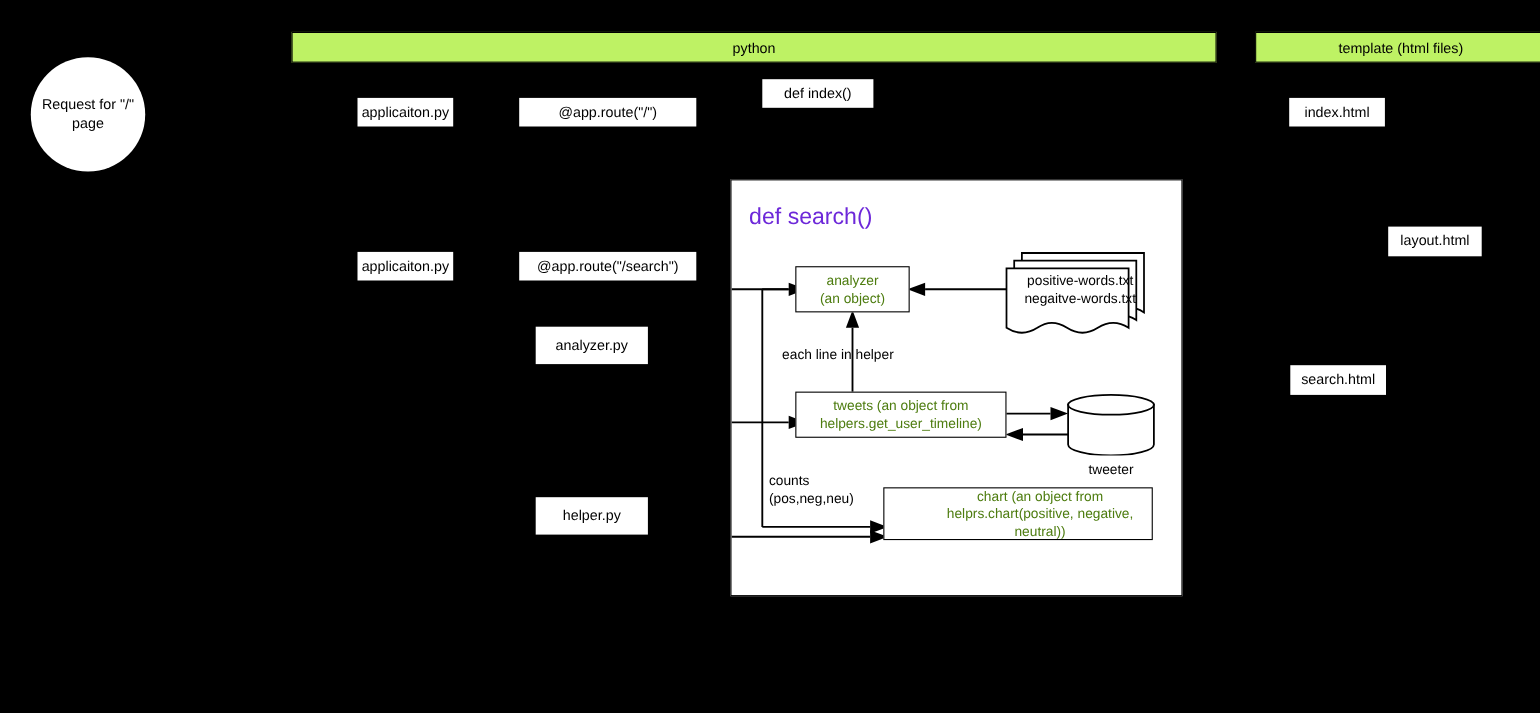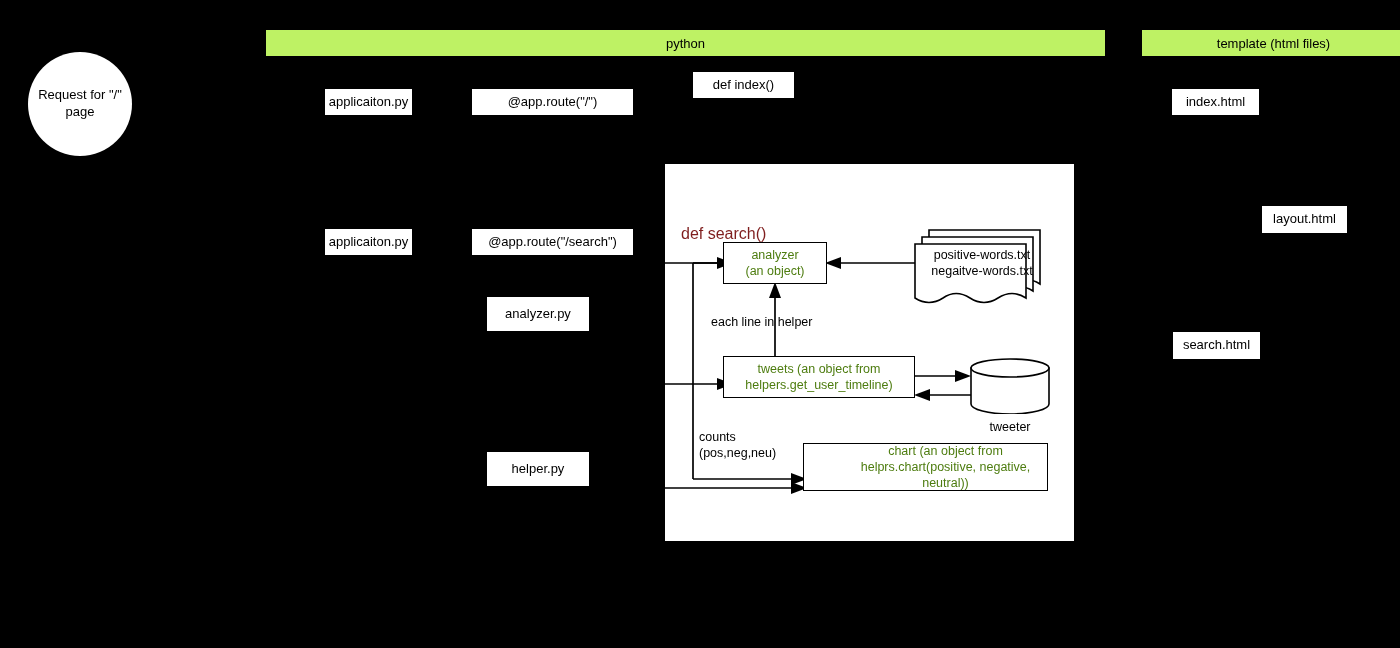--- a/index.html
+++ b/index.html
@@ -72,24 +72,23 @@
     width: 411px;
     height: 379px;
     background: #ffffff;
     border: 1px solid #000000;
     box-sizing: border-box;
   }
   #search-title {
     position: absolute;
     left: 16px;
     top: 22px;
-    font-size: 16px;
-    color: #7f1d1d;
+    font-size: 21px;
+    color: #6d28d9;
     white-space: nowrap;
-    margin-top: 39px;
   }
 
   
   .pbox {
     position: absolute;
     background: #ffffff;
     border: 1.6px solid #000000;
     box-sizing: border-box;
     display: flex;
     align-items: center;

